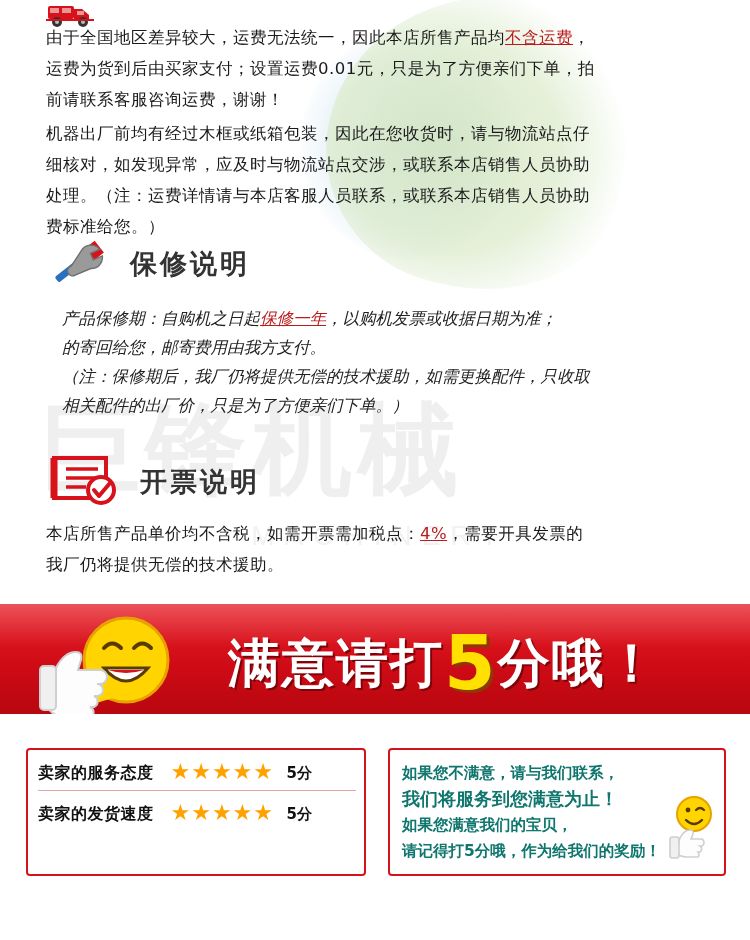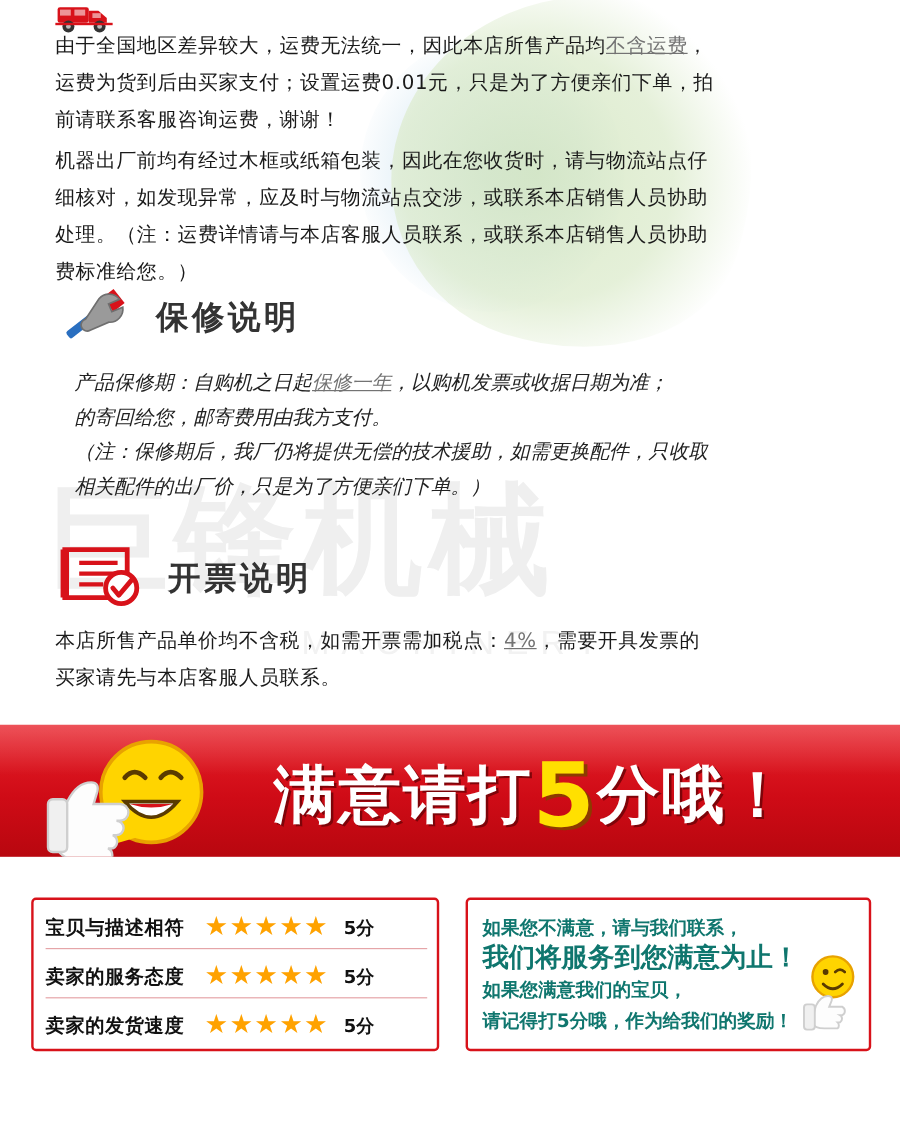--- a/index.html
+++ b/index.html
@@ -79,21 +79,21 @@
   
   .para {
     position: absolute;
     font-size: 16.5px;
     line-height: 31px;
     color: #1a1a1a;
     letter-spacing: .5px;
     font-family: "DejaVu Sans", "Liberation Sans", sans-serif;
   }
   .hl-red-u {
-    color: #737373;
+    color: #b91c1c;
     text-decoration: underline;
     text-align: center;
   }
 
   
   .sec-head {
     position: absolute;
     font-size: 27px;
     font-weight: bold;
     color: #333;
@@ -204,21 +204,21 @@
   }
   .msg-line {
     font-size: 15.5px;
     line-height: 26px;
     color: #0f766e;
     font-weight: bold;
     white-space: nowrap;
     font-family: "DejaVu Sans", "Liberation Sans", sans-serif;
   }
   .msg-line.big {
-    font-size: 22px;
+    font-size: 18px;
   }
   .thumb-emoji {
     position: absolute;
     right: 6px; bottom: 14px;
     width: 52px; height: 66px;
   }
 </style>
 </head>
 <body>
 
@@ -284,21 +284,21 @@
       <line x1="18" y1="17" x2="50" y2="17" stroke="#d8121a" stroke-width="3.5"></line>
       <line x1="18" y1="26" x2="50" y2="26" stroke="#d8121a" stroke-width="3.5"></line>
       <line x1="18" y1="35" x2="38" y2="35" stroke="#d8121a" stroke-width="3.5"></line>
       <circle cx="53" cy="38" r="13" fill="#fff" stroke="#d8121a" stroke-width="4"></circle>
       <path d="M46 38 l5 6 l11 -13" fill="none" stroke="#d8121a" stroke-width="4" stroke-linecap="round" stroke-linejoin="round"></path>
     </svg>
     <div class="sec-head" style="left:140px; top:464px;">开票说明</div>
 
     <div class="para" style="left:46px; top:518px; width:670px;">
       <div><span>本店所售产品单价均不含税，如需开票需加税点：</span><span class="hl-red-u">4%</span><span>，需要开具发票的</span></div>
-      <div>买家请先与本店客服人员联系。</div>
+      <div>我厂仍将提供无偿的技术援助。</div>
     </div>
 
     <div class="banner">
       <div class="shine"></div>
       <svg class="smiley" viewBox="0 0 170 120">
         <circle cx="92" cy="50" r="42" fill="#ffd400" stroke="#e8a200" stroke-width="3"></circle>
         <path d="M70 38 q8 -9 17 0" fill="none" stroke="#5a3a00" stroke-width="4" stroke-linecap="round"></path>
         <path d="M100 38 q8 -9 17 0" fill="none" stroke="#5a3a00" stroke-width="4" stroke-linecap="round"></path>
         <path d="M70 58 q22 26 44 0 z" fill="#ffffff" stroke="#5a3a00" stroke-width="3"></path>
         <path d="M74 60 q18 6 36 0" fill="#d8121a"></path>
@@ -306,25 +306,20 @@
         <g>
           <path d="M22 58 q8 -16 20 -16 q7 0 5 8 l-3 10 h22 a7 7 0 0 1 0 14 h-3 a6 6 0 0 1 0 12 h-3 a6 6 0 0 1 0 11 h-4 a6 6 0 0 1 0 11 h-20 q-16 0 -22 -10 z" fill="#fdfdfd" stroke="#cfcfcf" stroke-width="2"></path>
           <rect x="6" y="56" width="16" height="44" rx="4" fill="#f0f0f0" stroke="#cfcfcf" stroke-width="2"></rect>
         </g>
       </svg>
       <div class="banner-text"><span>满意请打</span><span class="big5">5</span><span>分哦！</span></div>
     </div>
 
     <div class="rating-box">
       <div class="rating-row">
-        <span class="rating-label">宝贝与描述相符</span>
-        <span class="stars">★★★★★</span>
-        <span class="rating-score">5分</span>
-      </div>
-      <div class="rating-row">
         <span class="rating-label">卖家的服务态度</span>
         <span class="stars">★★★★★</span>
         <span class="rating-score">5分</span>
       </div>
       <div class="rating-row">
         <span class="rating-label">卖家的发货速度</span>
         <span class="stars">★★★★★</span>
         <span class="rating-score">5分</span>
       </div>
     </div>

